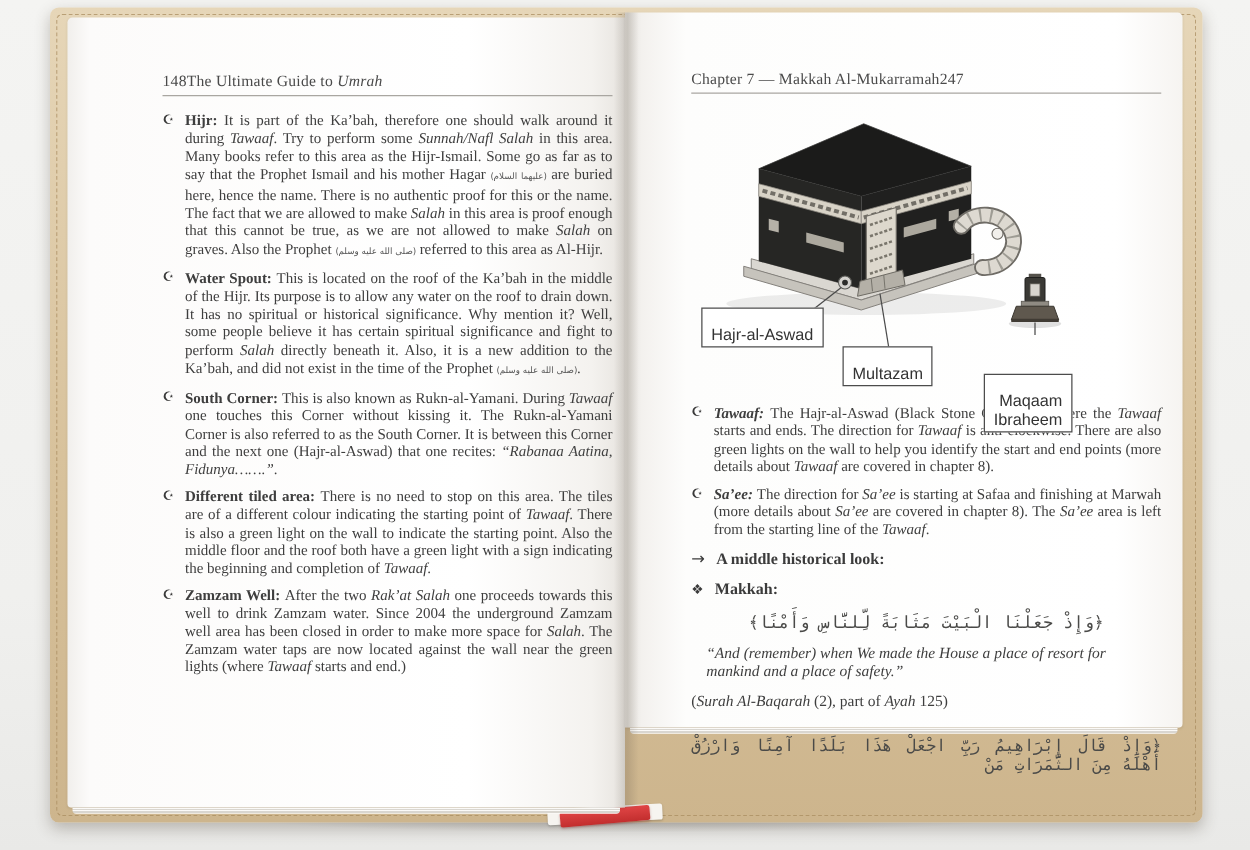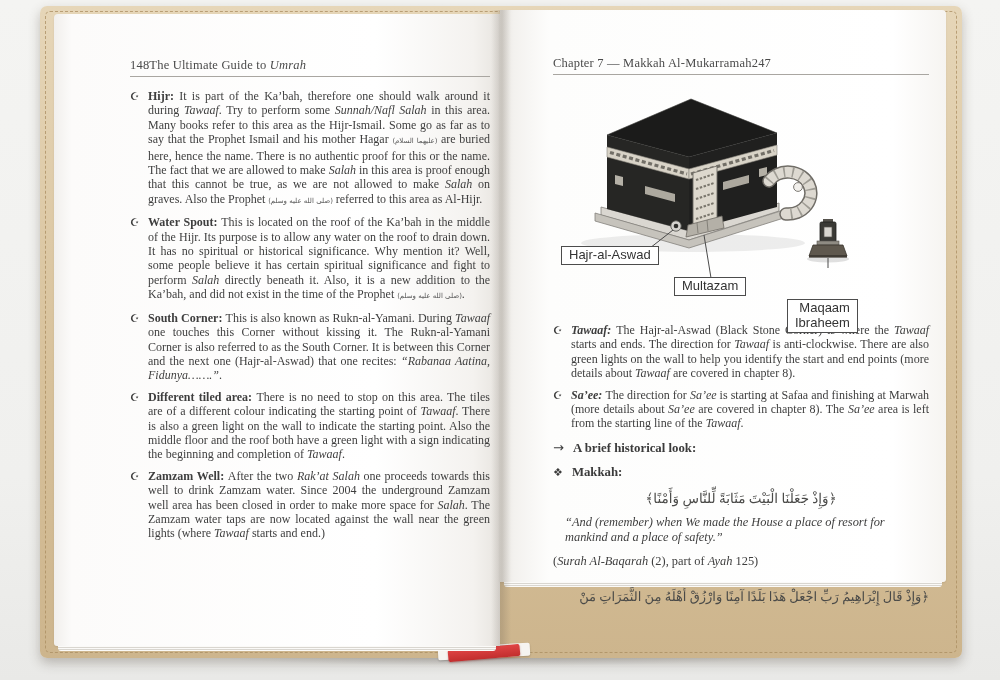--- a/index.html
+++ b/index.html
@@ -48,31 +48,31 @@
   .b  { font-weight:bold; }
   .i  { font-style:italic; }
   .bi { font-weight:bold; font-style:italic; }
   .h  { font-family:"DejaVu Sans", sans-serif; font-size:7px; letter-spacing:-.3px; color:#555; }
 
   
   .section-head { display:flex; gap:9px; align-items:baseline; font-weight:bold; font-size:12.8px; margin:9px 0 3px; color:#3b3b3b; }
   .section-icon { font-family:"DejaVu Sans", sans-serif; font-weight:normal; font-size:13px; }
   .icon-diamond { font-size:11px; }
 
-  .arabic { direction:rtl; font-family:Liberation Serif, serif; color:#4a4a48; }
+  .arabic { direction:rtl; font-family:Liberation Mono, monospace; color:#4a4a48; }
   .arabic-center { text-align:center; font-size:13.5px; margin:10px 0 8px; }
   .arabic-wide { font-size:13px; margin-top:20px; text-align:justify; }
 
   .translation { font-style:italic; font-size:12.4px; line-height:15.5px; margin:4px 12px 6px; padding-right:28px;font-family:Liberation Serif, serif; }
   .citation { font-size:12.4px; margin:8px 0 2px; }
 
   
   .figure { position:relative; height:234px; margin-top:8px; }
   .fig-svg { position:absolute; left:0; top:0; }
-  .fig-label { position:absolute; background:#fff; border:1px solid #4c4c4c; padding:0 7px 2px;
+  .fig-label { position:absolute; background:#fff; border:1px solid #4c4c4c; padding:13px 7px 2px;
     font-family:"Liberation Sans", sans-serif; font-size:13px; color:#333; white-space:nowrap; }
   .lbl-hajr { left:8px; top:163px; }
   .lbl-multazam { left:121px; top:194px; }
   .lbl-maqaam { left:234px; top:184px; text-align:right; line-height:15px;margin-top:32px; }
 </style>
 </head>
 <body>
 
 <div class="scene">
   <div class="book-shadow"></div>
@@ -190,21 +190,21 @@
   </div>
 
   <div class="bullet-item">
     <span class="bullet-glyph">☪</span>
     <div class="bullet-text"><span class="bi">Sa’ee: </span><span>The direction for </span><span class="i">Sa’ee</span><span> is starting at Safaa and finishing at Marwah (more details about </span><span class="i">Sa’ee</span><span> are covered in chapter 8). The </span><span class="i">Sa’ee</span><span> area is left from the starting line of the </span><span class="i">Tawaaf</span><span>.</span></div>
   </div>
 </div>
 
       <div class="section-head">
         <span class="section-icon">→</span>
-        <span>A brief historical look:</span>
+        <span>A middle historical look:</span>
       </div>
       <div class="section-head">
         <span class="section-icon icon-diamond">❖</span>
         <span>Makkah:</span>
       </div>
 
       <div class="arabic arabic-center">﴿وَإِذْ جَعَلْنَا الْبَيْتَ مَثَابَةً لِّلنَّاسِ وَأَمْنًا﴾</div>
       <div class="translation"><span class="i">“And (remember) when We made the House a place of resort for mankind and a place of safety.”</span></div>
       <div class="citation"><span>(</span><span class="i">Surah Al-Baqarah</span><span> (2), part of </span><span class="i">Ayah</span><span> 125)</span></div>
       <div class="arabic arabic-wide">﴿وَإِذْ قَالَ إِبْرَاهِيمُ رَبِّ اجْعَلْ هَذَا بَلَدًا آمِنًا وَارْزُقْ أَهْلَهُ مِنَ الثَّمَرَاتِ مَنْ</div>

